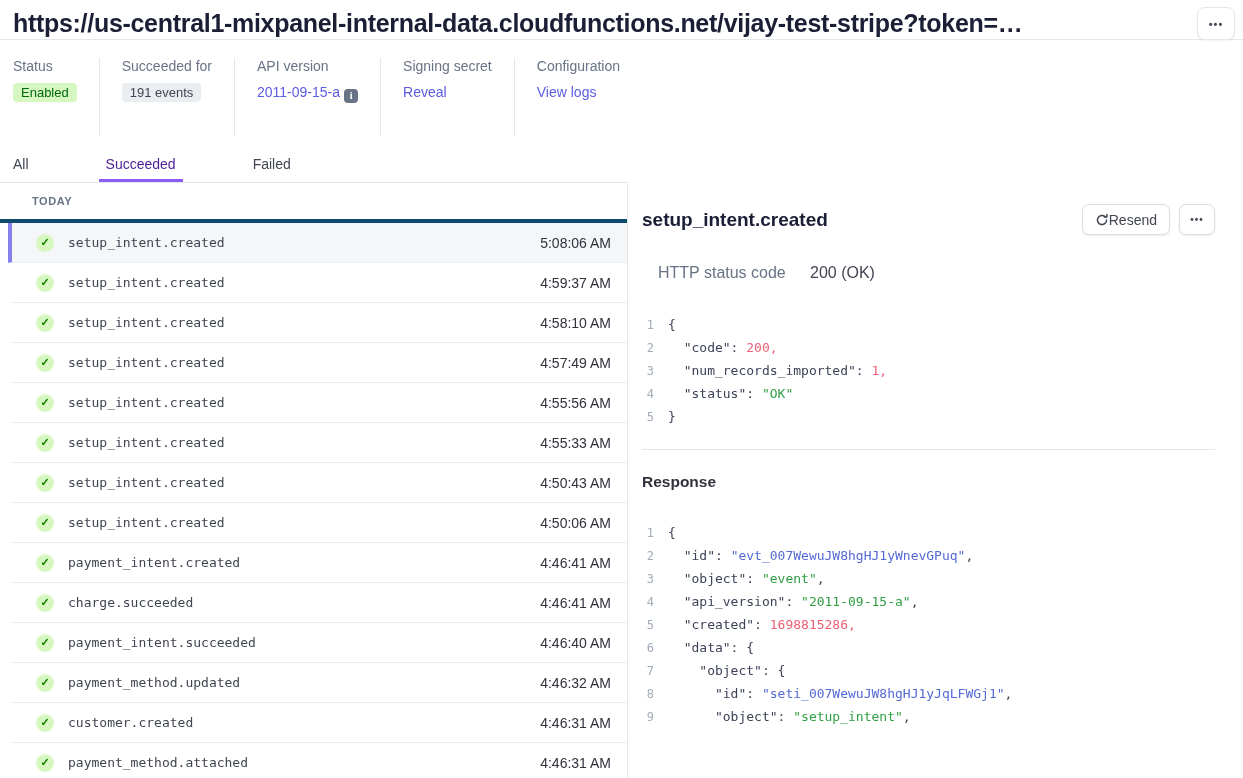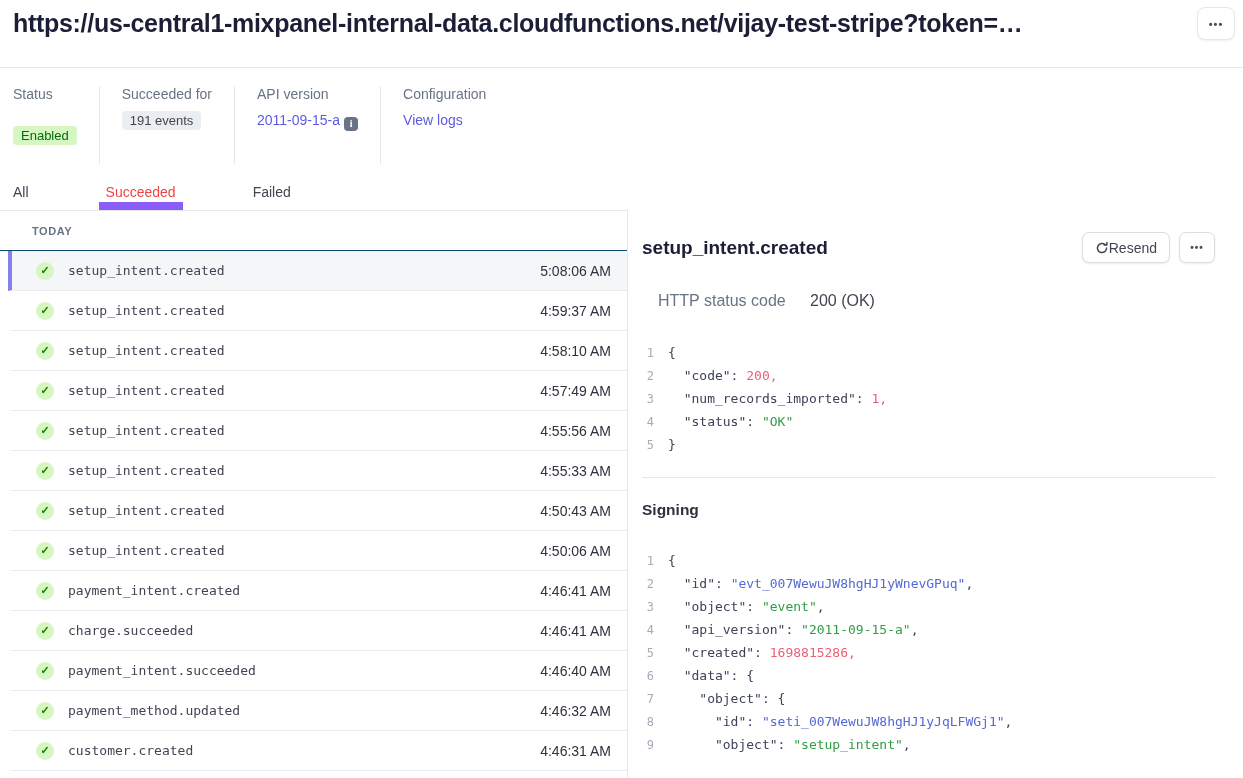--- a/index.html
+++ b/index.html
@@ -1,52 +1,52 @@
 <!DOCTYPE html>
 <html><head>
 <meta charset="utf-8">
 <style>
   * { margin:0; padding:0; box-sizing:border-box; }
   html,body { width:1243px; height:778px; background:#ffffff; overflow:hidden;
     font-family:"Liberation Sans", sans-serif; color:#30313d; }
 
   
-  .header { position:relative; height:68px; border-bottom:1px solid #e3e8ee; padding:9px 54px 0 13px; }
+  .header { position:relative; height:40px; border-bottom:1px solid #e3e8ee; padding:9px 54px 0 13px; }
   .url-title { font-size:25px; font-weight:700; color:#1a1f36; letter-spacing:-0.3px;
     white-space:nowrap; overflow:hidden; }
   .overflow-btn { position:absolute; right:8px; top:7px; width:38px; height:33px;
     background:#fff; border:1px solid #e3e8ee; border-radius:8px; cursor:pointer;
     box-shadow:0 1px 2px rgba(64,68,82,.08); color:#474e5a; font-size:11px;
     letter-spacing:1px; line-height:30px; text-align:center; font-weight:700; }
 
   
   .status-bar { display:flex; padding:18px 13px 0 13px; height:96px; }
   .status-sec { padding-right:22px; margin-right:22px; border-right:1px solid #e3e8ee; }
   .status-sec:last-child { border-right:none; }
   .status-label { font-size:14px; color:#687385; margin-bottom:9px; }
   .badge { display:inline-block; font-size:13px; padding:2px 8px; border-radius:4px; }
-  .badge-green { background:#d7f7c2; color:#05690d;margin-top:15px; }
+  .badge-green { background:#d7f7c2; color:#05690d; }
   .badge-gray  { background:#ebeef1; color:#414552; }
   .link-value { font-size:14px; color:#5b5ce1; cursor:pointer; }
   .info-icon { display:inline-block; width:14px; height:14px; background:#687385; color:#fff;
     border-radius:4px; font-size:10px; line-height:14px; text-align:center; font-weight:700;
     font-family:"Liberation Serif", serif; margin-left:4px; vertical-align:-2px; cursor:pointer; }
 
   
   .tabs { display:flex; padding-left:6px; margin-top:14px; height:32px; align-items:stretch;gap:44px; }
   .tab { font-size:14px; color:#414552; padding:6px 7px 0 7px; margin-right:19px; cursor:pointer; }
-  .tab.active { color:#ef4444; font-weight:500; border-bottom:8px solid #8b5cf6; }
+  .tab.active { color:#4c1d95; font-weight:500; border-bottom:3px solid #8b5cf6; }
 
   
   .main { display:flex; height:602px; }
   .left-col { width:628px; min-width:628px; border-top:1px solid #e3e8ee;
     border-right:1px solid #e3e8ee; overflow:hidden; }
   .group-header { height:40px; display:flex; align-items:center; padding-left:32px;
     font-size:11px; font-weight:600; letter-spacing:.6px; color:#687385;
-    border-bottom:1px solid #0c4a6e; }
+    border-bottom:4px solid #0c4a6e; }
   .event-row { height:40px; display:flex; align-items:center; margin-left:8px;
     padding:0 16px 0 24px; border-left:4px solid transparent;
     border-bottom:1px solid #ebeef1; cursor:pointer; }
   .event-row.selected { background:#f5f6f8; border-left-color:#8681ea; }
   .check-icon { width:18px; height:18px; min-width:18px; border-radius:50%;
     background:#d7f7c2; color:#1d8102; font-size:11px; font-weight:700;
     display:flex; align-items:center; justify-content:center; }
   .event-name { font-family:"DejaVu Sans Mono", monospace; font-size:13px; color:#414552;
     margin-left:14px; }
   .event-time { margin-left:auto; font-size:14px; color:#30313d; }
@@ -82,20 +82,21 @@
 
 <div class="header">
   <div class="url-title">https://us-central1-mixpanel-internal-data.cloudfunctions.net/vijay-test-stripe?token=…</div>
   <button class="overflow-btn">•••</button>
 </div>
 
 <div class="status-bar">
     <div class="status-sec"><div class="status-label">Status</div><span class="badge badge-green">Enabled</span></div>
     <div class="status-sec"><div class="status-label">Succeeded for</div><span class="badge badge-gray">191 events</span></div>
     <div class="status-sec"><div class="status-label">API version</div><span class="link-value">2011-09-15-a<span class="info-icon">i</span></span></div>
+    <div class="status-sec"><div class="status-label">Signing secret</div><span class="link-value">Reveal</span></div>
     <div class="status-sec"><div class="status-label">Configuration</div><span class="link-value">View logs</span></div>
   </div>
 
 <div class="tabs">
     <div class="tab">All</div>
     <div class="tab active">Succeeded</div>
     <div class="tab">Failed</div>
   </div>
 
 <div class="main">
@@ -216,21 +217,21 @@
           <span class="line-code"><span class="tok-pl">  "status": </span><span class="tok-str">"OK"</span></span>
         </div>
         <div class="code-line">
           <span class="line-no">5</span>
           <span class="line-code"><span class="tok-pl">}</span></span>
         </div>
       </div>
 
     <hr class="hr">
 
-    <div class="section-heading request-heading">Signing</div>
+    <div class="section-heading request-heading">Response</div>
 
     <div class="code-block request-code">
         <div class="code-line">
           <span class="line-no">1</span>
           <span class="line-code"><span class="tok-pl">{</span></span>
         </div>
         <div class="code-line">
           <span class="line-no">2</span>
           <span class="line-code"><span class="tok-pl">  "id": </span><span class="tok-id">"evt_007WewuJW8hgHJ1yWnevGPuq"</span><span class="tok-pl">,</span></span>
         </div>

